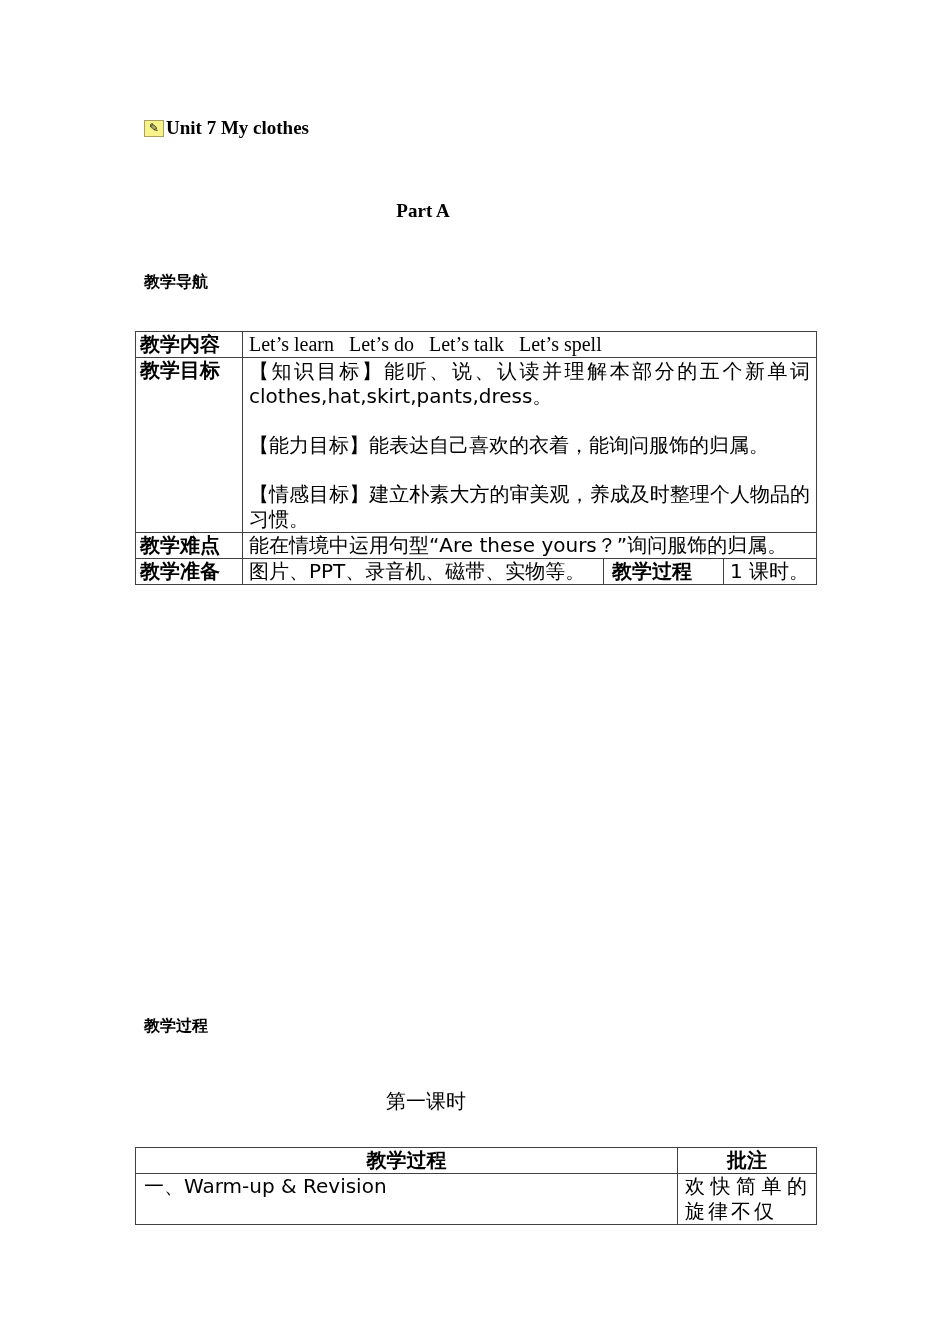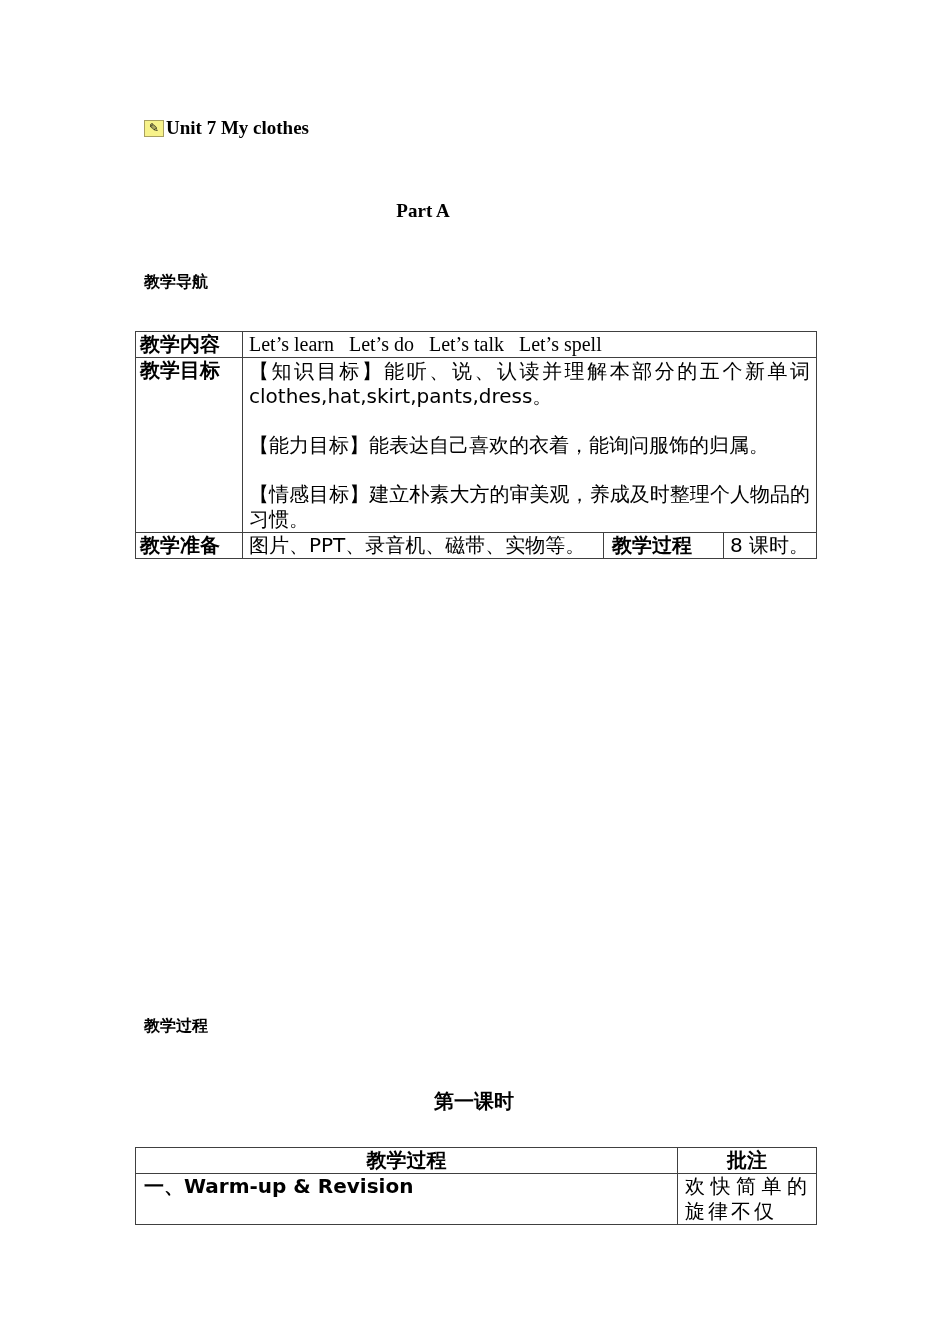--- a/index.html
+++ b/index.html
@@ -2,21 +2,21 @@
 <html><head>
 <meta charset="utf-8">
 <style>
   html, body { margin: 0; padding: 0; background: #ffffff; }
   body { width: 950px; height: 1344px; position: relative; overflow: hidden; color: #000; font-family: "Liberation Serif", serif; }
   .abs { position: absolute; }
   .unit-title { left: 144px; top: 117px; font-size: 19px; font-weight: bold; display: flex; align-items: center; }
   .unit-icon { width: 20px; height: 17px; background: #f7f28a; border: 1px solid #a8a060; box-sizing: border-box; margin-right: 2px; display: inline-flex; align-items: center; justify-content: center; font-size: 12px; line-height: 1; font-family: "DejaVu Sans", sans-serif; }
   .part-title { left: 0; width: 846px; top: 200px; text-align: center; font-size: 19px; font-weight: bold; }
   .section-heading { left: 144px; font-size: 16px; font-weight: bold; font-family: "DejaVu Sans", sans-serif; }
-  .lesson-title { left: 0; width: 852px; top: 1088px; text-align: center; font-size: 20px; font-weight: bold; font-family: "DejaVu Sans", sans-serif; margin-left: 48px; }
+  .lesson-title { left: 0; width: 852px; top: 1088px; text-align: center; font-size: 20px; font-weight: normal; font-family: "DejaVu Sans", sans-serif; }
   table { border-collapse: collapse; position: absolute; table-layout: fixed; }
   td { border: 1px solid #404040; vertical-align: top; padding: 0 6px; font-size: 20px; line-height: 25px; font-family: "DejaVu Sans", sans-serif; }
   .lbl { font-weight: bold; padding: 0 4px; white-space: nowrap; }
   .en { font-family: "Liberation Serif", serif; font-size: 20px; }
   .para { margin: 0; text-align: justify; }
   .para + .para { margin-top: 24px; }
   .nav-table { left: 135px; top: 331px; width: 681px; }
   .proc-table { left: 135px; top: 1147px; width: 681px; }
   .th-center { text-align: center; font-weight: bold; }
 </style>
@@ -46,42 +46,46 @@
   </tr>
   <tr>
     <td class="lbl">教学目标</td>
     <td colspan="3" style="padding-top:1px;">
       <p class="para">【知识目标】能听、说、认读并理解本部分的五个新单词 clothes,hat,skirt,pants,dress。</p>
       <p class="para">【能力目标】能表达自己喜欢的衣着，能询问服饰的归属。</p>
       <p class="para">【情感目标】建立朴素大方的审美观，养成及时整理个人物品的习惯。</p>
     </td>
   </tr>
   <tr>
+    <td class="lbl">教学难点</td>
+    <td colspan="3" style="text-align:justify;">能在情境中运用句型“Are these yours？”询问服饰的归属。</td>
+  </tr>
+  <tr>
     <td class="lbl">教学准备</td>
     <td style="text-align:justify;margin-left:37px;">图片、PPT、录音机、磁带、实物等。</td>
     <td class="lbl" style="padding-left:8px;">教学过程</td>
-    <td style="text-align:justify;">8 课时。</td>
+    <td style="text-align:justify;">1 课时。</td>
   </tr>
 </tbody>
   </table>
 
 <div class="abs section-heading" style="top:1016px;">教学过程</div>
 
 <div class="abs lesson-title">第一课时</div>
 
 <table class="proc-table">
   <colgroup>
     <col style="width:542px">
     <col style="width:139px">
   </colgroup>
   <tbody>
       <tr>
     <td class="th-center">教学过程</td>
     <td class="th-center">批注</td>
   </tr>
   <tr>
     <td style="padding-left:8px;">
-      <span style="font-weight:bold;">一、Warm-up &amp; Revision</span>
+      <span style="font-weight:normal;">一、Warm-up &amp; Revision</span>
     </td>
     <td style="text-align:justify; letter-spacing:3px; padding-left:7px;">欢快简单的旋律不仅</td>
   </tr>
 </tbody>
   </table>
 
 </body></html>

